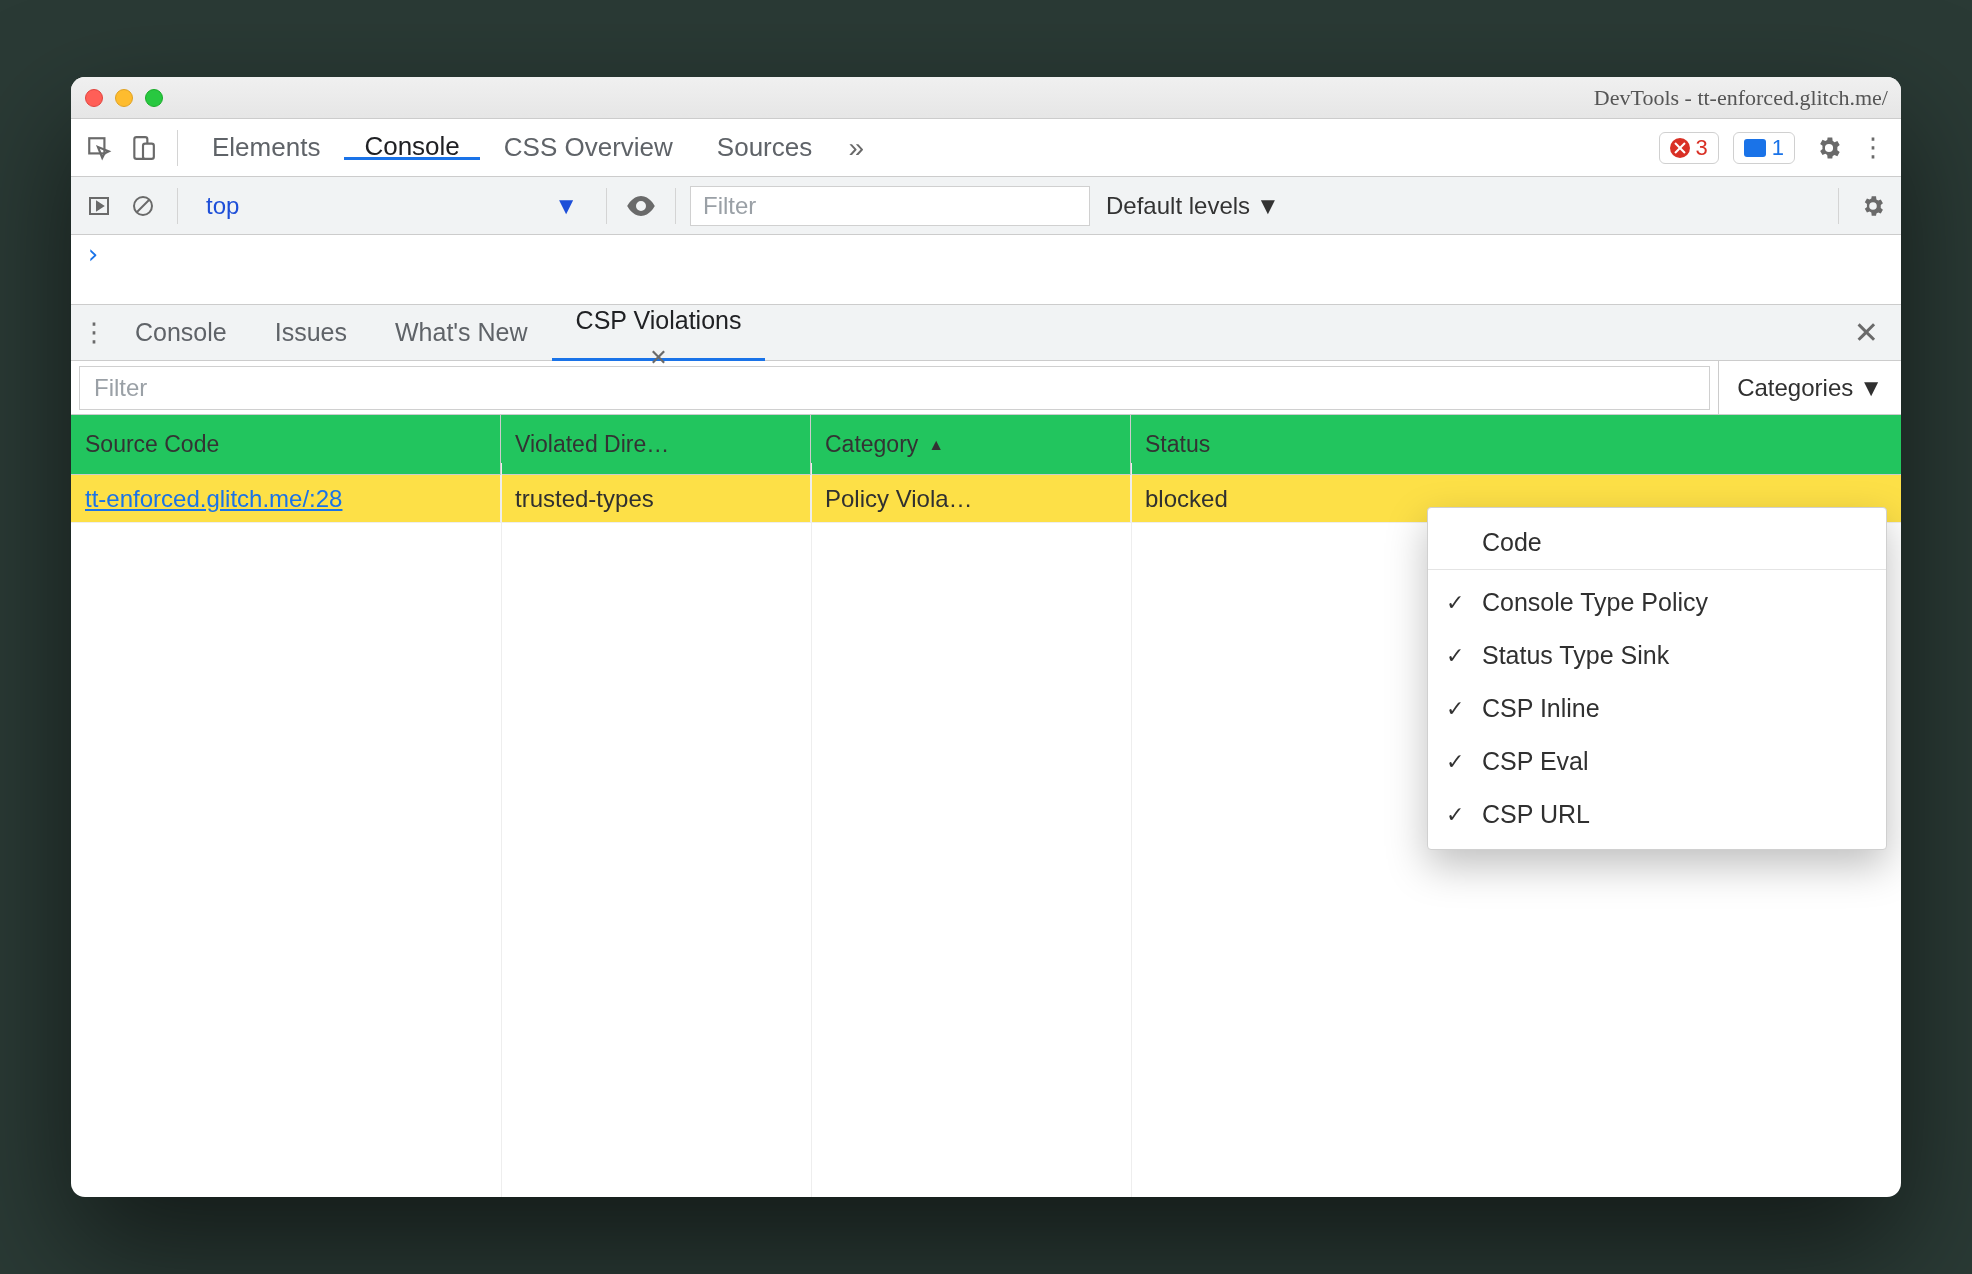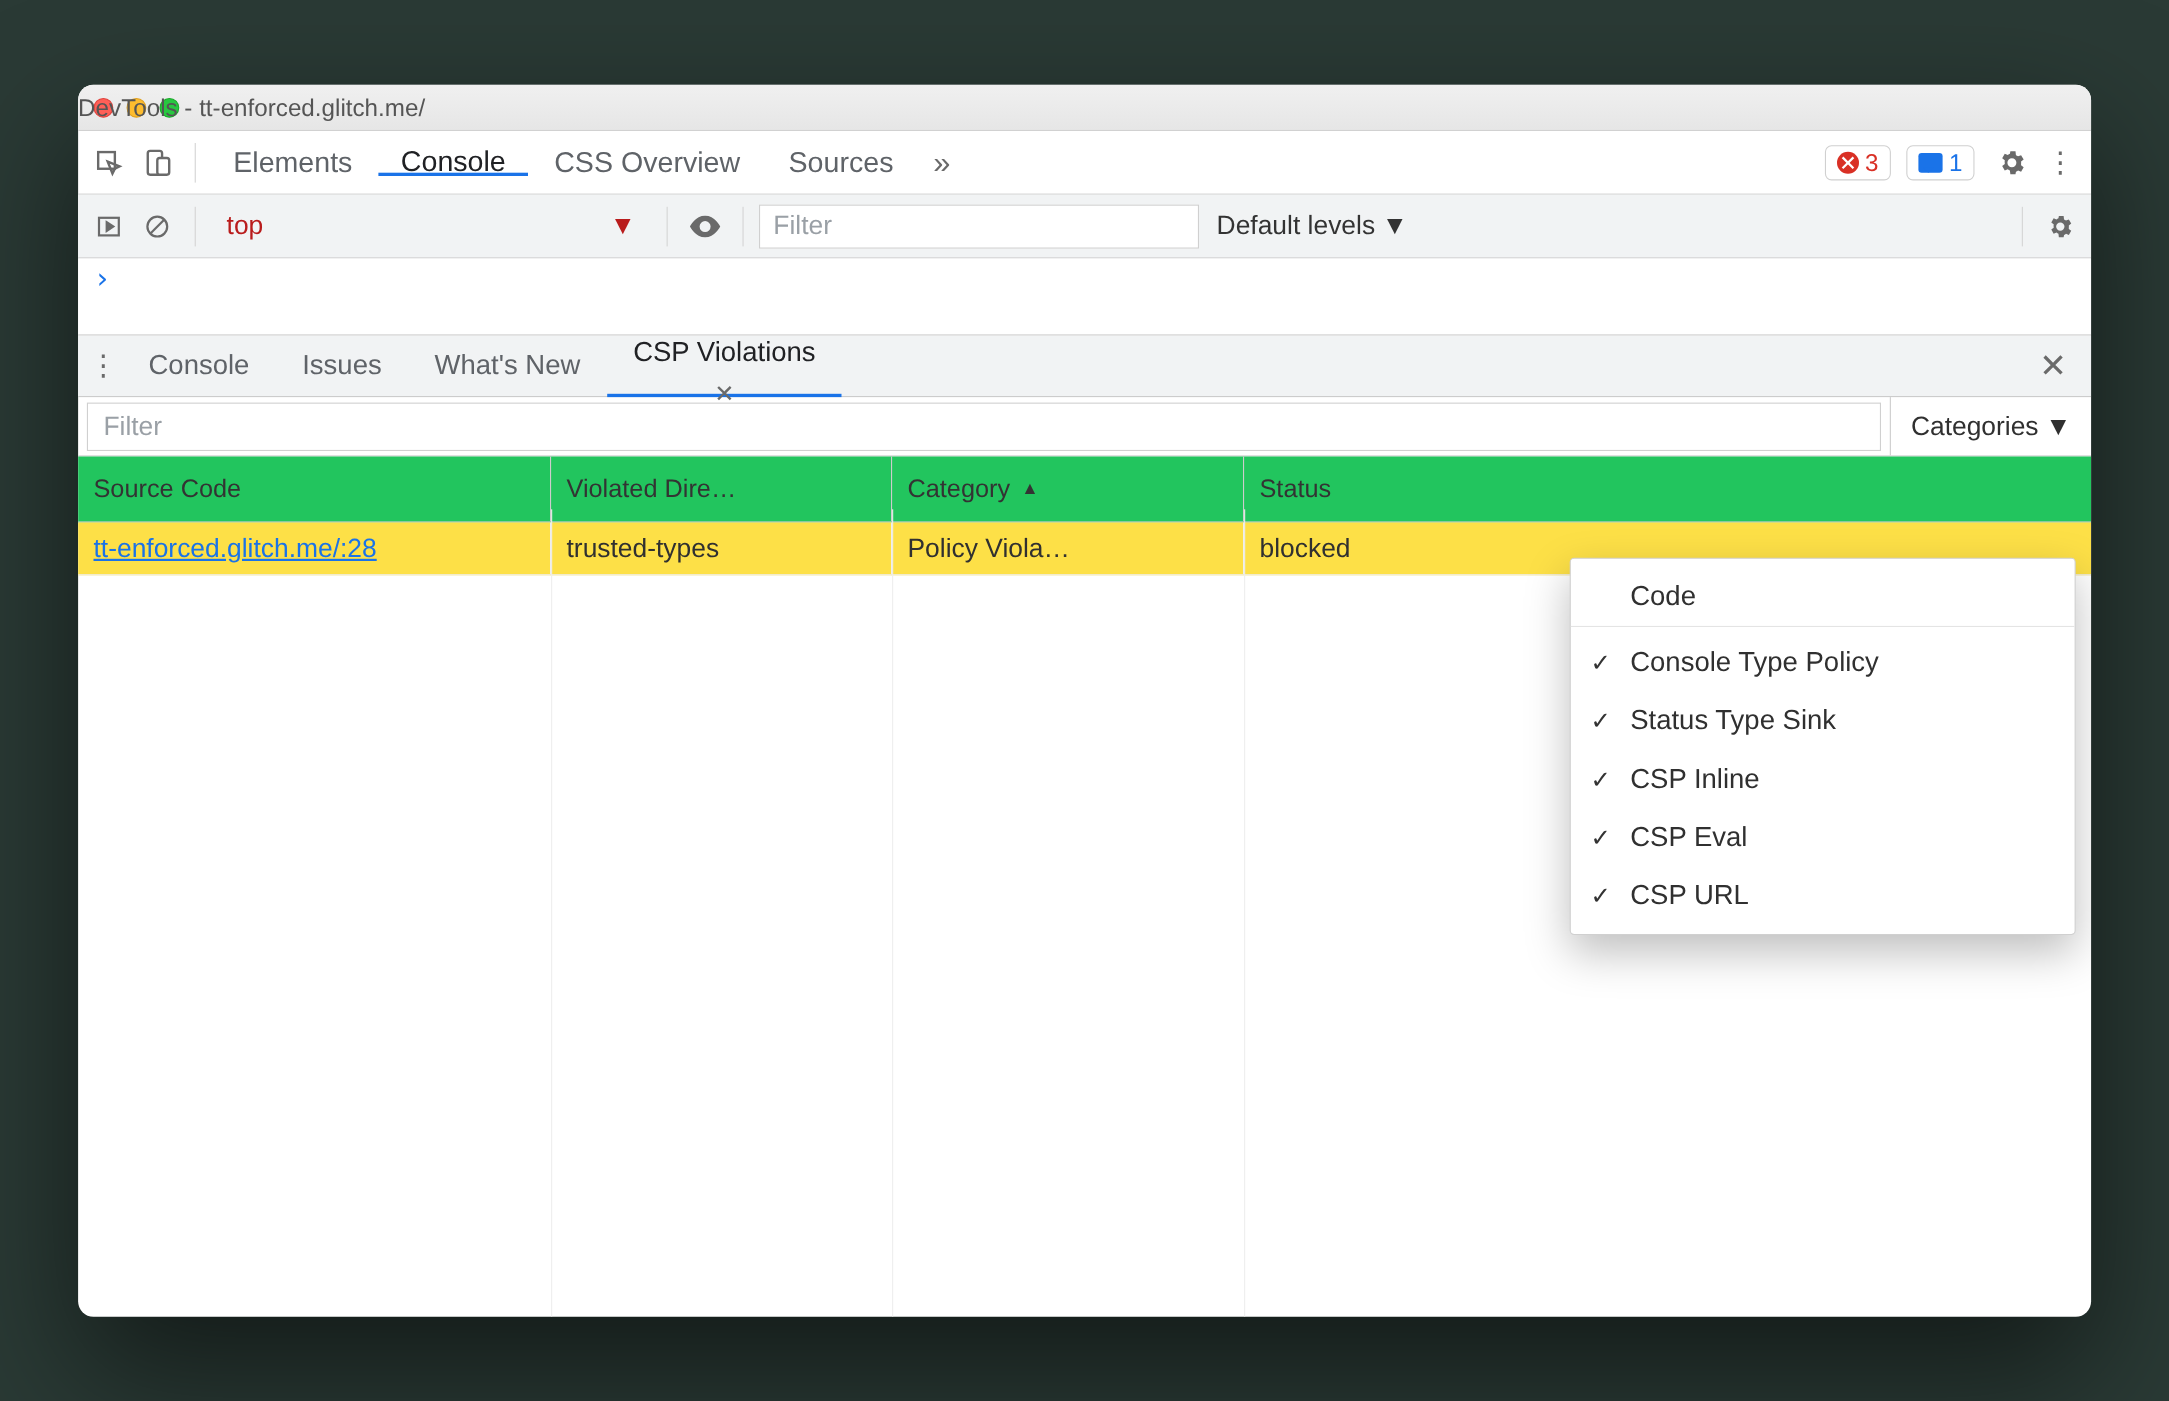--- a/index.html
+++ b/index.html
@@ -32,22 +32,22 @@
     align-items: center;
     padding: 0 14px;
     position: relative;
   }
   .traffic { display: flex; gap: 12px; }
   .dot { width: 18px; height: 18px; border-radius: 50%; }
   .dot.red { background:#ff5f57; border:1px solid #e0443e;}
   .dot.yellow { background:#febc2e; border:1px solid #dfa123;}
   .dot.green { background:#28c840; border:1px solid #1aab29;}
   .titlebar .title {
-    position:absolute; left:0; right:0; text-align:left;
-    font-size: 22px; color:#555; pointer-events:none;
+    position:absolute; left:0; right:13px; text-align:right;
+    font-size: 22px; color:#555; pointer-events:none;font-family:Liberation Serif, serif;
   }
   
   .tabstrip {
     height: 58px;
     border-bottom: 1px solid #ccc;
     display:flex; align-items:center;
     padding: 16px 8px;
     gap: 4px;
   }
   .tabstrip .iconbtn, .console-tb .iconbtn {
@@ -75,21 +75,21 @@
   .badge.msg span{color:#1a73e8;}
   
   .console-tb {
     height:58px; border-bottom:1px solid #ccc;
     display:flex; align-items:center; padding:0 8px; gap:4px;
     background:#f1f3f4;
   }
   .context-sel {
     display:flex; align-items:center; justify-content:space-between;
     width:400px; height:40px; padding:0 14px;
-    font-size:24px; color:#b91c1c; background:#fff0;
+    font-size:24px; color:#1d4ed8; background:#fff0;
   }
   .eye{width:40px;height:40px;display:flex;align-items:center;justify-content:center;color:#6a6a6a;}
   .filter-box {
     width:400px; height:40px; border:1px solid #d0d0d0; background:#fff;
     font-size:24px; padding:0 12px; color:#333;
   }
   .filter-box::placeholder{color:#9aa0a6;}
   .levels{font-size:24px;color:#333;margin-left:12px;display:flex;align-items:center;gap:6px;}
   
   .console-body { height:70px; background:#fff; border-bottom:1px solid #ccc; position:relative;}

